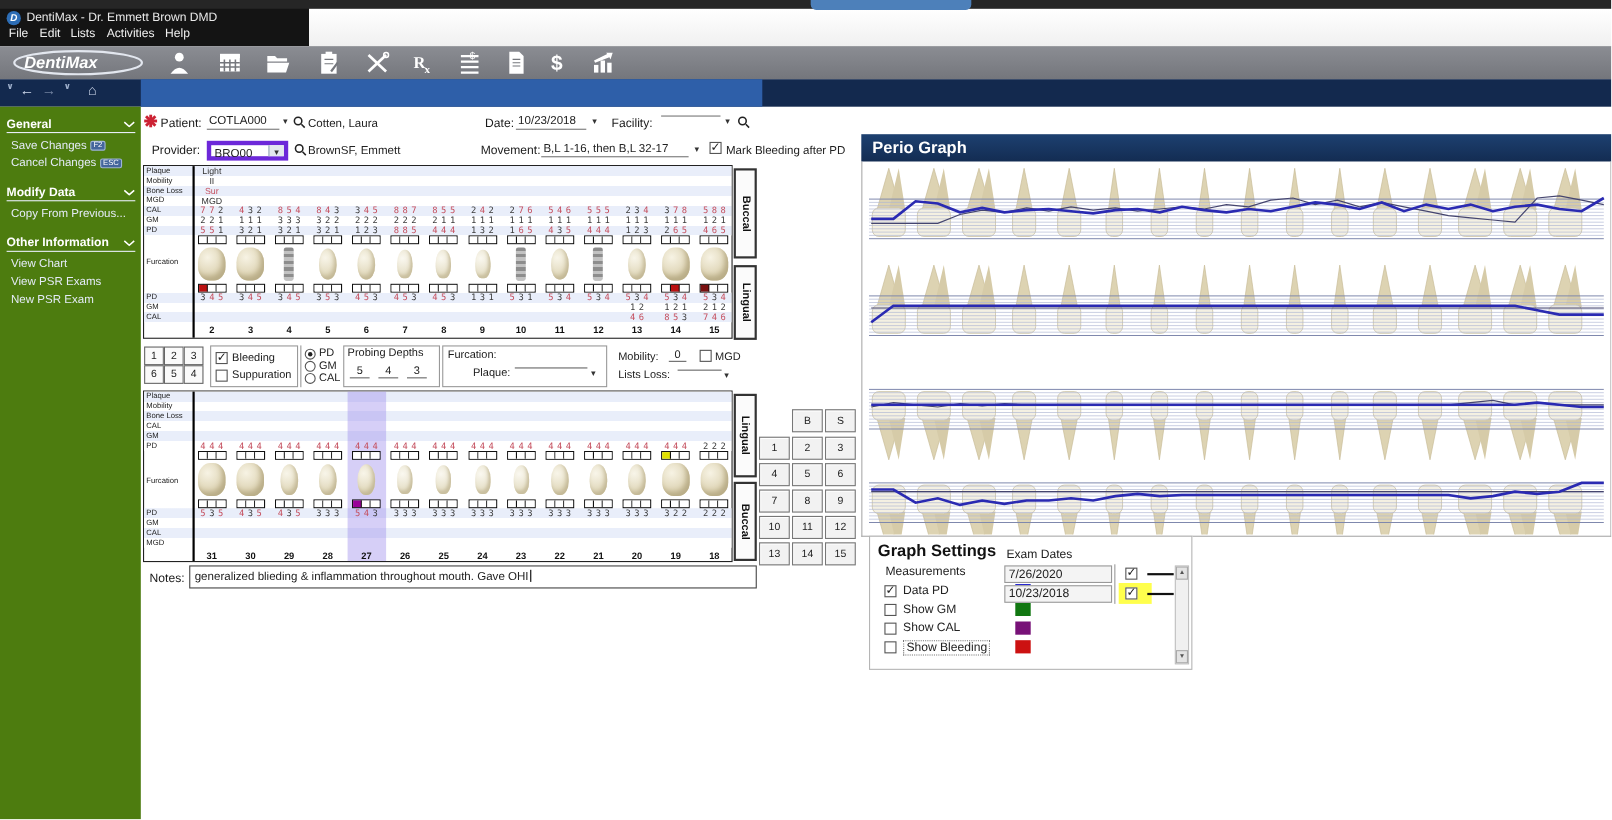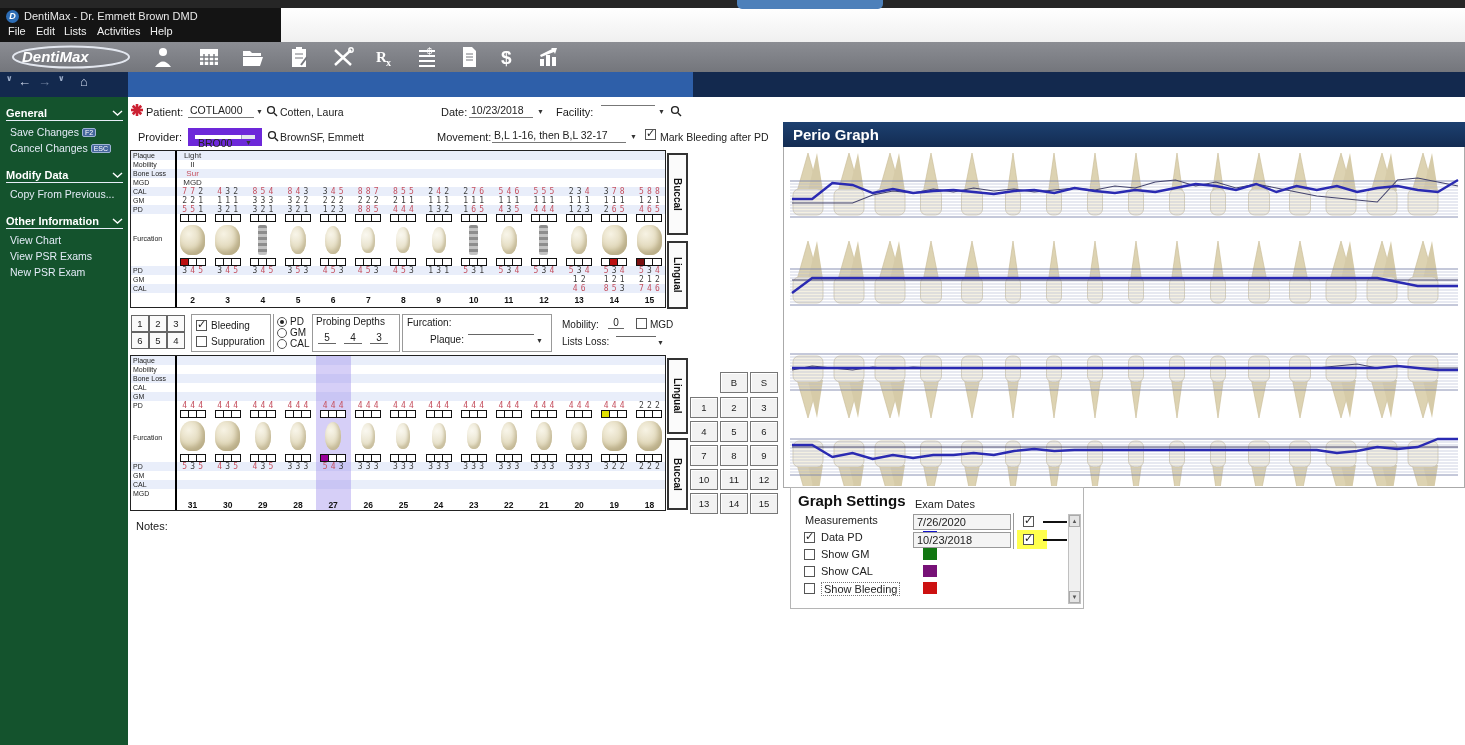--- a/index.html
+++ b/index.html
@@ -18,32 +18,32 @@
   
   #toolbar{left:0;top:42px;width:1465px;height:30px;background:linear-gradient(#8b8d93,#74767c);}
   #logo{left:10px;top:45px;width:122px;height:25px;}
   .tb-icon{top:45px;width:26px;height:24px;}
   
   #navbar{left:0;top:72px;width:1465px;height:25px;background:#13294e;}
   .nav-glyph{top:74px;color:#cfd9ec;font-size:13px;font-weight:bold;}
   #nav-title-bg{left:128px;top:72px;width:565px;height:25px;background:#2e5fa9;}
   #nav-title{left:140px;top:75px;font-size:15px;color:#fff;}
   
-  #sidebar{left:0;top:97px;width:128px;height:648px;background:#14532d;box-sizing:border-box;padding:10px 5px 0 6px;}
+  #sidebar{left:0;top:97px;width:128px;height:648px;background:#4d7c0f;box-sizing:border-box;padding:10px 5px 0 6px;}
   .sb-sec{margin-bottom:13px;}
   .sb-head{display:flex;justify-content:space-between;align-items:center;color:#fff;font-weight:bold;
            font-size:11px;border-bottom:1px solid #e8eef8;padding-bottom:1px;margin-bottom:3px;}
   .sb-item{color:#e4ebf7;font-size:10.5px;padding:2px 0 2px 4px;cursor:pointer;}
   .sb-badge{display:inline-block;font-size:7px;background:#44669c;border:1px solid #9fb4d4;color:#fff;
             padding:0 2px;border-radius:2px;margin-left:3px;vertical-align:1px;}
   
   .lbl{font-size:11px;color:#1a1a1a;}
   .fld{font-size:10.5px;border-bottom:1px solid #777;background:#fff;padding:1px 2px;box-sizing:border-box;}
   .arr{font-size:7px;color:#333;}
-  .combo{border:7px solid #6d28d9;background:#fff;font-size:10.5px;box-sizing:border-box;}
+  .combo{border:4px solid #6d28d9;background:#fff;font-size:10.5px;box-sizing:border-box;}
   .combo .btn{position:absolute;right:0;top:0;bottom:0;width:13px;background:#e3e7ee;border-left:1px solid #9ab;
               font-size:7px;text-align:center;line-height:16px;color:#333;}
   .cb{width:11px;height:11px;border:1px solid #555;background:#fff;box-sizing:border-box;position:absolute;}
   .cb.checked::after{content:"\2713";position:absolute;left:0px;top:-3px;font-size:11px;color:#222;font-weight:bold;}
   .radio{width:10px;height:10px;border:1px solid #555;border-radius:50%;background:#fff;box-sizing:border-box;position:absolute;}
   .radio.sel::after{content:"";position:absolute;left:2px;top:2px;width:4px;height:4px;border-radius:50%;background:#222;}
   
   .chart{background:#fff;border:1px solid #222;box-sizing:border-box;}
   .stripeband{position:absolute;left:0;right:0;background:repeating-linear-gradient(180deg,#e9eefa 0 9px,#ffffff 9px 18px);}
   .gutter{position:absolute;left:0;top:0;bottom:0;width:44px;border-right:2px solid #000;}
@@ -1127,20 +1127,21 @@
       <div class="kp-cell" style="left: 62px; top: 73px;">9</div>
       <div class="kp-cell" style="left: 2px; top: 97px;">10</div>
       <div class="kp-cell" style="left: 32px; top: 97px;">11</div>
       <div class="kp-cell" style="left: 62px; top: 97px;">12</div>
       <div class="kp-cell" style="left: 2px; top: 121px;">13</div>
       <div class="kp-cell" style="left: 32px; top: 121px;">14</div>
       <div class="kp-cell" style="left: 62px; top: 121px;">15</div>
     </div>
 
   <div class="abs lbl" style="left:136px;top:520px">Notes:</div>
+  <div class="abs" id="notes-box"><span>generalized blieding &amp; inflammation throughout mouth. Gave OHI</span><span class="caret"></span></div>
 
   <div class="abs" id="pg-header"></div>
   <div class="abs" id="pg-title">Perio Graph</div>
   <div class="abs" id="pg-body">
       <svg width="680" height="339">
         <polygon points="13.200000000000001,44 34.8,44 24,6" fill="#ddd3b2" stroke="#c7bb95" stroke-width="0.6"></polygon>
         <polygon points="24,44 39,44 33,6" fill="#d6cba8"></polygon>
         <rect x="9" y="42" width="30" height="26" rx="6" fill="#f4f0e2" stroke="#cfc7ac" stroke-width="0.8"></rect>
         <polygon points="54.2,44 75.8,44 65,6" fill="#ddd3b2" stroke="#c7bb95" stroke-width="0.6"></polygon>
         <polygon points="65,44 80,44 74,6" fill="#d6cba8"></polygon>

